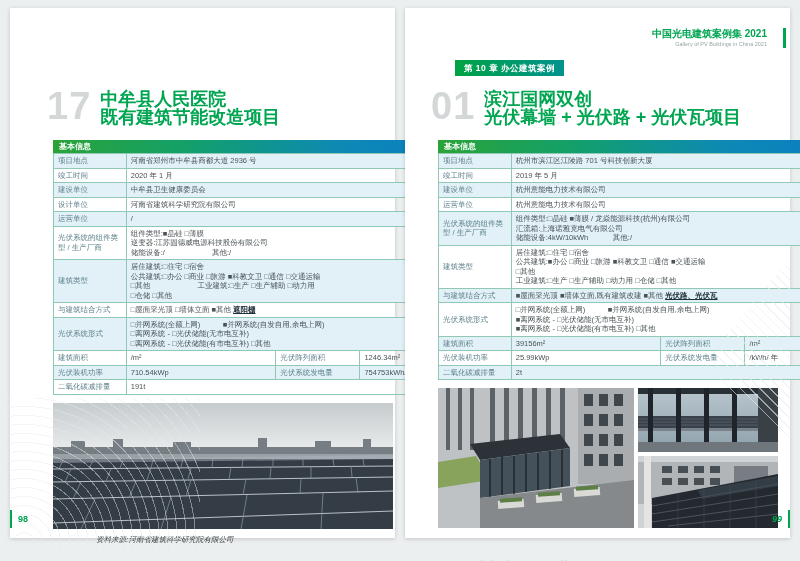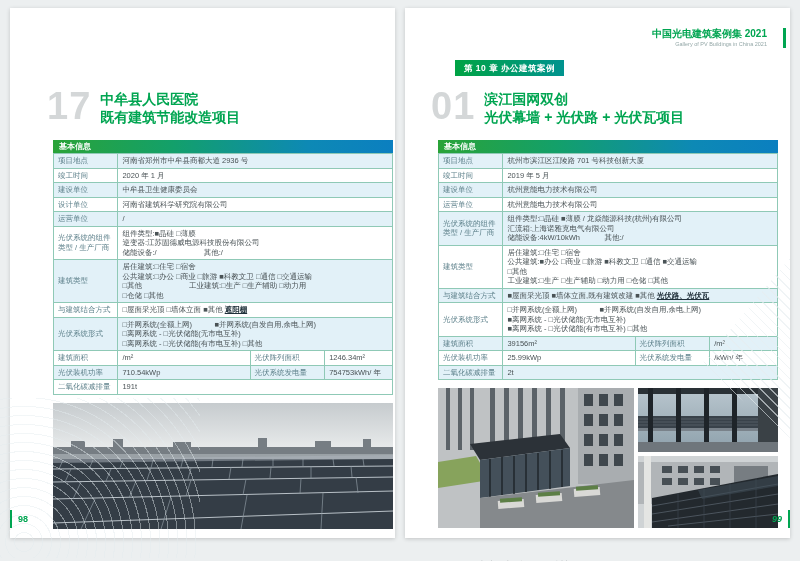--- a/index.html
+++ b/index.html
@@ -35,23 +35,23 @@
     position:absolute;top:52px;left:50px;height:16px;line-height:16px;padding:0 9px;
     background:linear-gradient(90deg,#00a344,#00938f);color:#fff;font-size:8.5px;font-weight:bold;
     letter-spacing:.5px;
   }
   
   .case-head{display:flex;align-items:flex-start;margin-top:80px;}
   .page.left .case-head{margin-left:37px;}
   .page.right .case-head{margin-left:26px;}
   .big-num{font-size:38px;font-weight:bold;color:#d4d7d8;line-height:36px;letter-spacing:1px;}
   .case-title{margin:2px 0 0 9px;display:flex;flex-direction:column;}
-  .case-title span{color:#00a551;font-size:14px;font-weight:bold;line-height:18px;}
-  
-  .content{width:340px;}
+  .case-title span{color:#00a551;font-size:18px;font-weight:bold;line-height:18px;}
+  
+  .content{width:384px;}
   .page.left .content{margin-left:43px;}
   .page.right .content{margin-left:33px;}
   .info-bar{
     margin-top:14px;height:13px;line-height:13px;padding-left:6px;
     background:linear-gradient(90deg,#2aa338 0%,#13a06a 35%,#0d89b5 75%,#0b7fc0 100%);
     color:#fff;font-size:8px;font-weight:bold;
   }
   table.info{border-collapse:collapse;width:100%;table-layout:fixed;}
   table.info td{
     border:1px solid #8fc9b6;font-size:7.5px;line-height:9.5px;
@@ -245,20 +245,21 @@
               <line x1="303" y1="74" x2="305" y2="90"></line>
             <line x1="42" y1="96" x2="28" y2="126"></line>
               <line x1="118" y1="94" x2="108" y2="126"></line>
               <line x1="194" y1="92" x2="188" y2="126"></line>
               <line x1="270" y1="90" x2="268" y2="126"></line>
           </g>
           <polygon points="0,56 340,52 340,56 0,60" fill="#aeb6bd" opacity="0.5"></polygon>
         </svg>
       </div>
 
+      <p class="caption">资料来源:河南省建筑科学研究院有限公司</p>
     </div>
 
     <div class="pagebar"></div>
     <div class="pageno">98</div>
   </section>
 
   <section class="page right">
     <div class="pinstripes"></div>
 
     <div class="logo">

